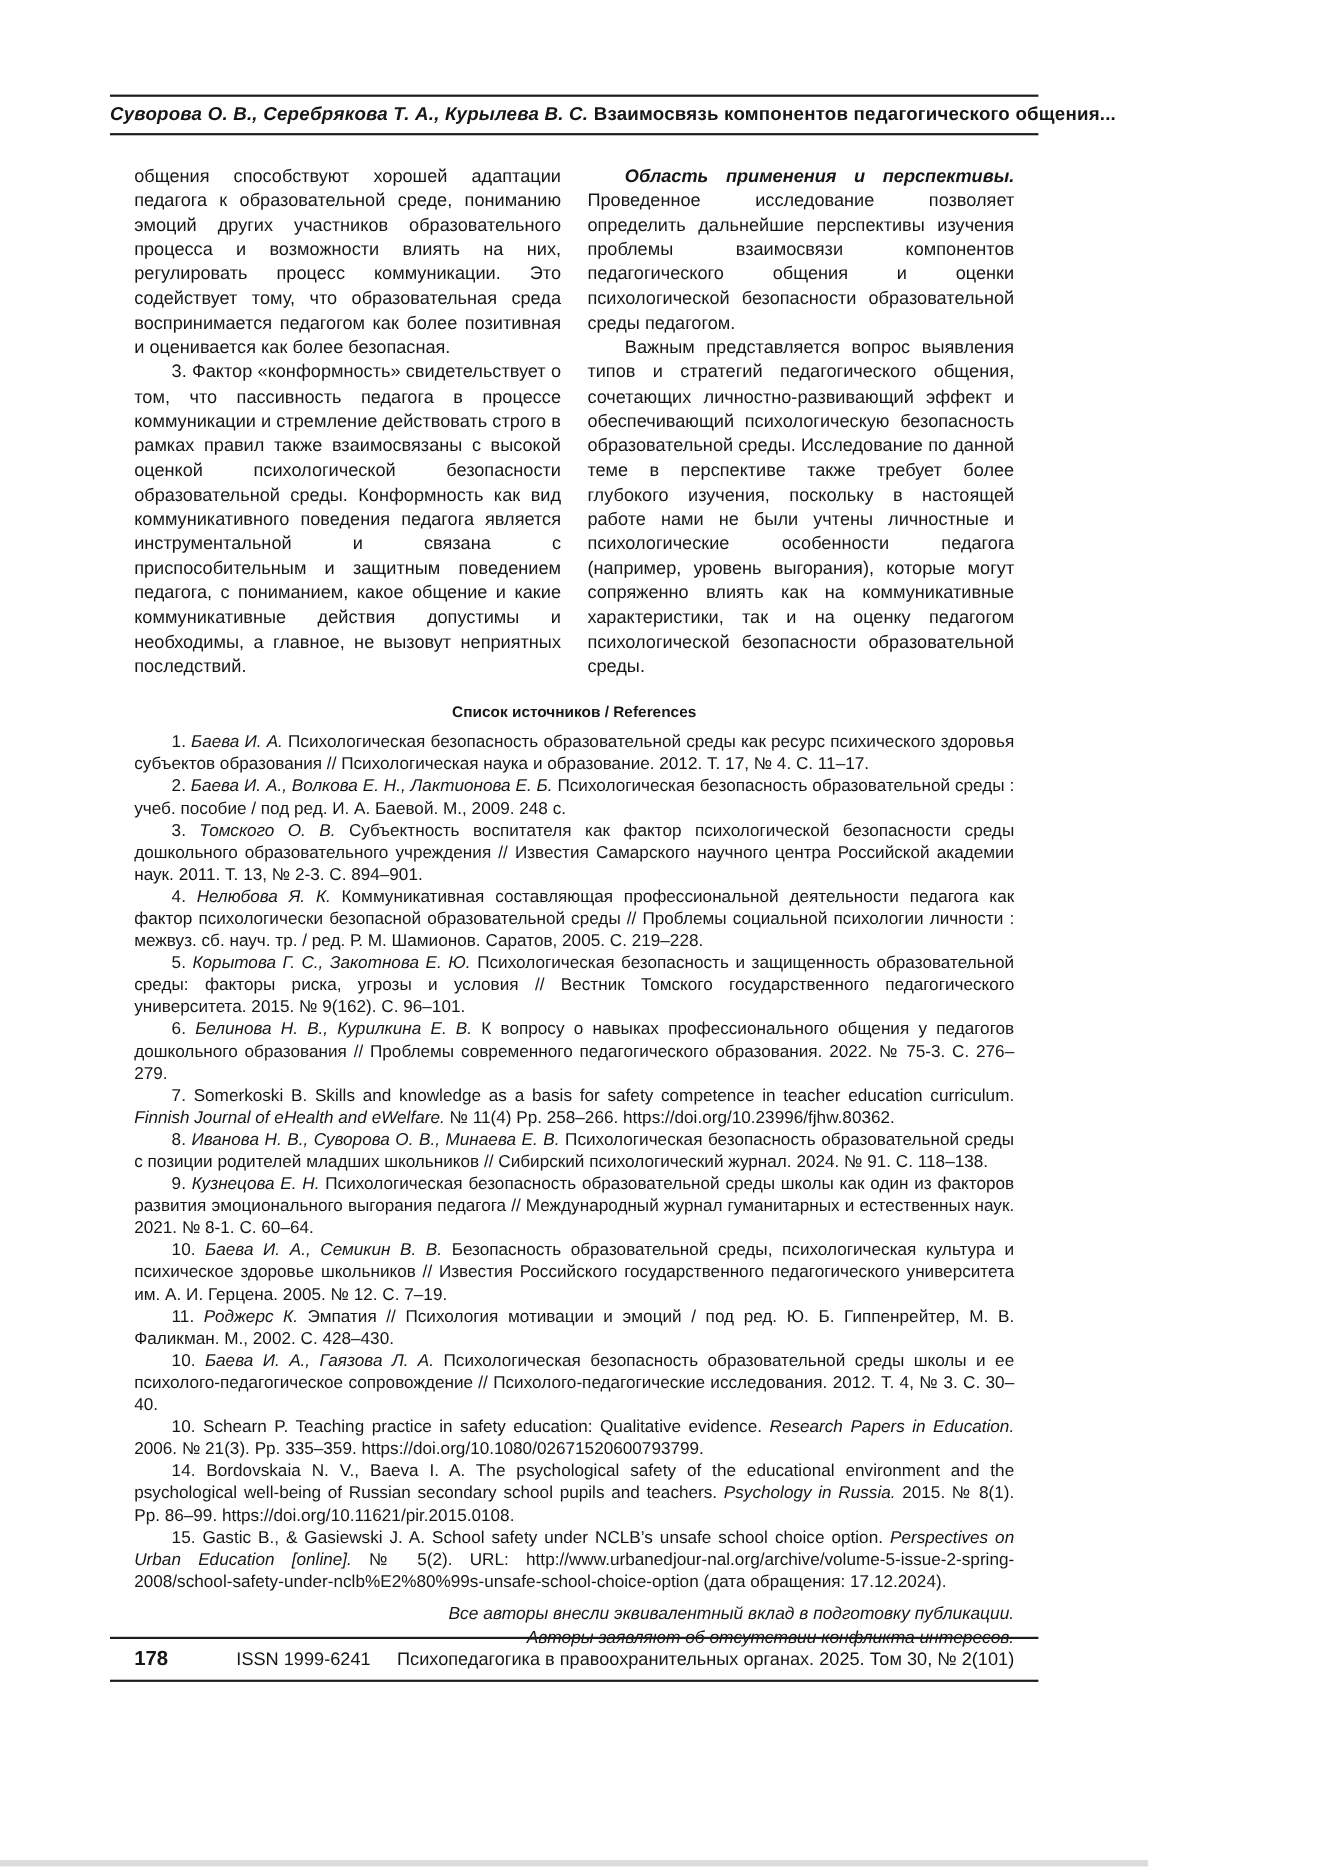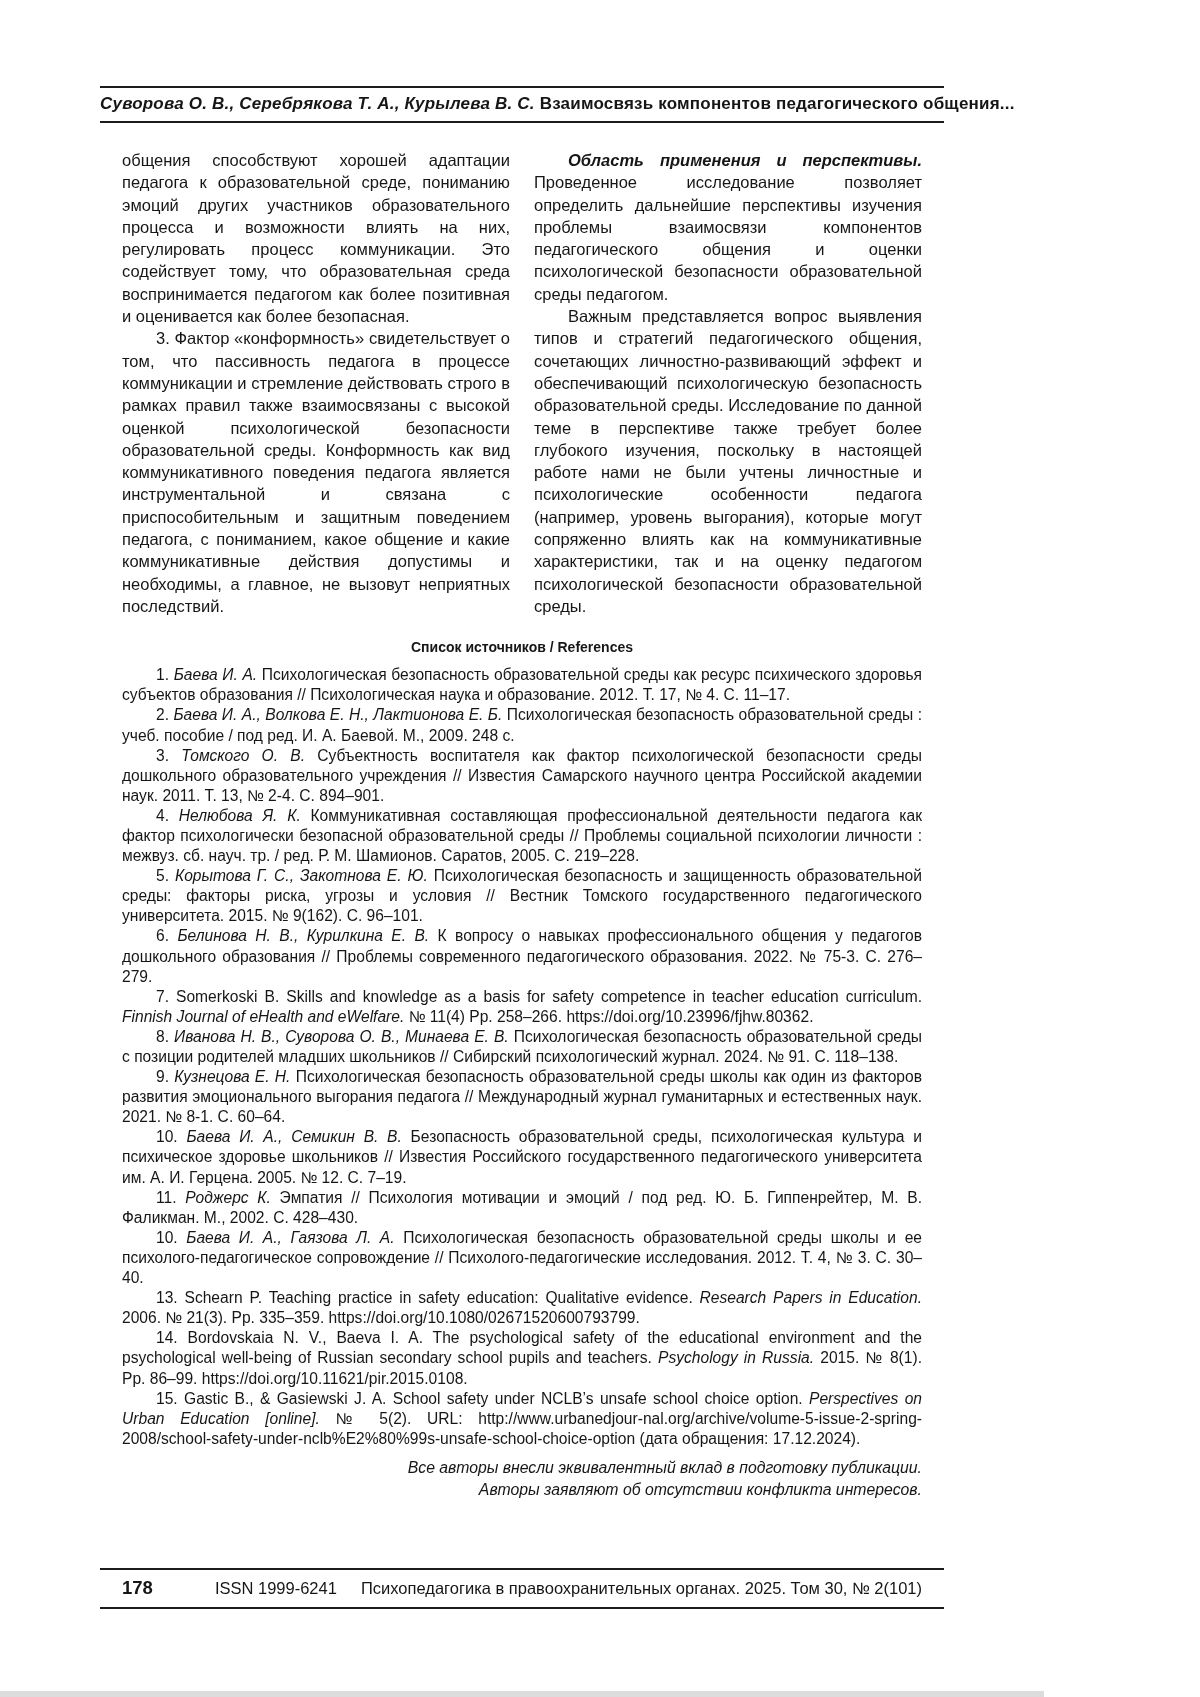--- a/index.html
+++ b/index.html
@@ -57,21 +57,21 @@
   .received {
     margin-top: 8px;
     text-align: right;
     font-style: italic;
     font-size: 15.8px;
     line-height: 22px;
   }
   .received div { margin: 0; }
   .page-footer {
     position: absolute;
-    top: 1568px;
+    top: 1488px;
     left: 100px;
     right: 100px;
     border-top: 2px solid #1c1c1c;
     border-bottom: 2px solid #1c1c1c;
     padding: 7px 22px 8px;
     display: flex;
     align-items: baseline;
     font-size: 16.5px;
     white-space: nowrap;
   }
@@ -105,31 +105,31 @@
           <p class="indent"><span class="bi">Область применения и перспективы.</span><span> Проведенное исследование позволяет определить дальнейшие перспективы изучения проблемы взаимосвязи компонентов педагогического общения и оценки психологической безопасности образовательной среды педагогом.</span></p>
           <p class="indent"><span>Важным представляется вопрос выявления типов и стратегий педагогического общения, сочетающих личностно-развивающий эффект и обеспечивающий психологическую безопасность образовательной среды. Исследование по данной теме в перспективе также требует более глубокого изучения, поскольку в настоящей работе нами не были учтены личностные и психологические особенности педагога (например, уровень выгорания), которые могут сопряженно влиять как на коммуникативные характеристики, так и на оценку педагогом психологической безопасности образовательной среды.</span></p>
         </div>
     </div>
 
     <div class="refs-heading">Список источников / References</div>
 
     <div class="references">
         <p><span>1. </span><span class="i">Баева И. А.</span><span> Психологическая безопасность образовательной среды как ресурс психического здоровья субъектов образования // Психологическая наука и образование. 2012. Т. 17, № 4. С. 11–17.</span></p>
         <p><span>2. </span><span class="i">Баева И. А., Волкова Е. Н., Лактионова Е. Б.</span><span> Психологическая безопасность образовательной среды : учеб. пособие / под ред. И. А. Баевой. М., 2009. 248 с.</span></p>
-        <p><span>3. </span><span class="i">Томского О. В.</span><span> Субъектность воспитателя как фактор психологической безопасности среды дошкольного образовательного учреждения // Известия Самарского научного центра Российской академии наук. 2011. Т. 13, № 2-4. С. 894–901.</span></p>
+        <p><span>3. </span><span class="i">Томского О. В.</span><span> Субъектность воспитателя как фактор психологической безопасности среды дошкольного образовательного учреждения // Известия Самарского научного центра Российской академии наук. 2011. Т. 13, № 2-3. С. 894–901.</span></p>
         <p><span>4. </span><span class="i">Нелюбова Я. К.</span><span> Коммуникативная составляющая профессиональной деятельности педагога как фактор психологически безопасной образовательной среды // Проблемы социальной психологии личности : межвуз. сб. науч. тр. / ред. Р. М. Шамионов. Саратов, 2005. С. 219–228.</span></p>
         <p><span>5. </span><span class="i">Корытова Г. С., Закотнова Е. Ю.</span><span> Психологическая безопасность и защищенность образовательной среды: факторы риска, угрозы и условия // Вестник Томского государственного педагогического университета. 2015. № 9(162). С. 96–101.</span></p>
         <p><span>6. </span><span class="i">Белинова Н. В., Курилкина Е. В.</span><span> К вопросу о навыках профессионального общения у педагогов дошкольного образования // Проблемы современного педагогического образования. 2022. № 75-3. С. 276–279.</span></p>
         <p><span>7. Somerkoski B. Skills and knowledge as a basis for safety competence in teacher education curriculum. </span><span class="i">Finnish Journal of eHealth and eWelfare.</span><span> № 11(4) Pp. 258–266. https://doi.org/10.23996/fjhw.80362.</span></p>
         <p><span>8. </span><span class="i">Иванова Н. В., Суворова О. В., Минаева Е. В.</span><span> Психологическая безопасность образовательной среды с позиции родителей младших школьников // Сибирский психологический журнал. 2024. № 91. С. 118–138.</span></p>
         <p><span>9. </span><span class="i">Кузнецова Е. Н.</span><span> Психологическая безопасность образовательной среды школы как один из факторов развития эмоционального выгорания педагога // Международный журнал гуманитарных и естественных наук. 2021. № 8-1. С. 60–64.</span></p>
         <p><span>10. </span><span class="i">Баева И. А., Семикин В. В.</span><span> Безопасность образовательной среды, психологическая культура и психическое здоровье школьников // Известия Российского государственного педагогического университета им. А. И. Герцена. 2005. № 12. С. 7–19.</span></p>
         <p><span>11. </span><span class="i">Роджерс К.</span><span> Эмпатия // Психология мотивации и эмоций / под ред. Ю. Б. Гиппенрейтер, М. В. Фаликман. М., 2002. С. 428–430.</span></p>
         <p><span>10. </span><span class="i">Баева И. А., Гаязова Л. А.</span><span> Психологическая безопасность образовательной среды школы и ее психолого-педагогическое сопровождение // Психолого-педагогические исследования. 2012. Т. 4, № 3. С. 30–40.</span></p>
-        <p><span>13. Schearn P. Teaching practice in safety education: Qualitative evidence. </span><span class="i">Research Papers in Education.</span><span> 2006. № 21(3). Pp. 335–359. https://doi.org/10.1080/02671520600793799.</span></p>
+        <p><span>10. Schearn P. Teaching practice in safety education: Qualitative evidence. </span><span class="i">Research Papers in Education.</span><span> 2006. № 21(3). Pp. 335–359. https://doi.org/10.1080/02671520600793799.</span></p>
         <p><span>14. Bordovskaia N. V., Baeva I. A. The psychological safety of the educational environment and the psychological well-being of Russian secondary school pupils and teachers. </span><span class="i">Psychology in Russia.</span><span> 2015. № 8(1). Pp. 86–99. https://doi.org/10.11621/pir.2015.0108.</span></p>
         <p><span>15. Gastic B., &amp; Gasiewski J. A. School safety under NCLB’s unsafe school choice option. </span><span class="i">Perspectives on Urban Education [online].</span><span> № 5(2). URL: http://www.urbanedjour-nal.org/archive/volume-5-issue-2-spring-2008/school-safety-under-nclb%E2%80%99s-unsafe-school-choice-option (дата обращения: 17.12.2024).</span></p>
       </div>
 
     <div class="received">
       <div>Все авторы внесли эквивалентный вклад в подготовку публикации.</div>
       <div>Авторы заявляют об отсутствии конфликта интересов.</div>
     </div>
 
   </div>

